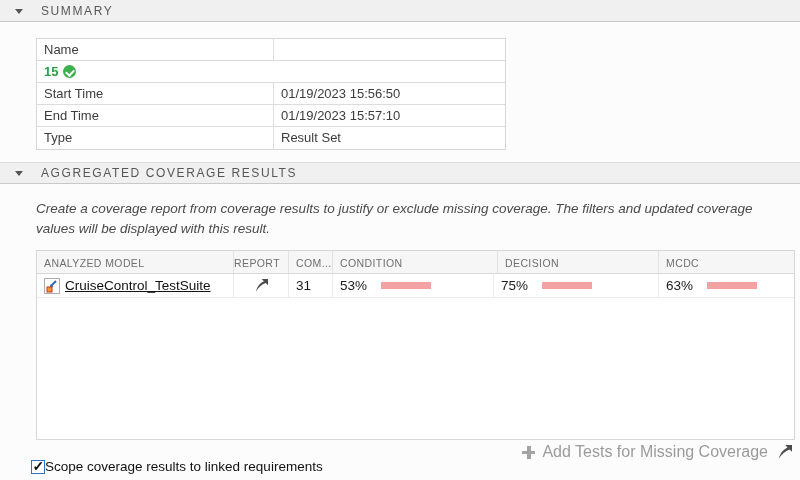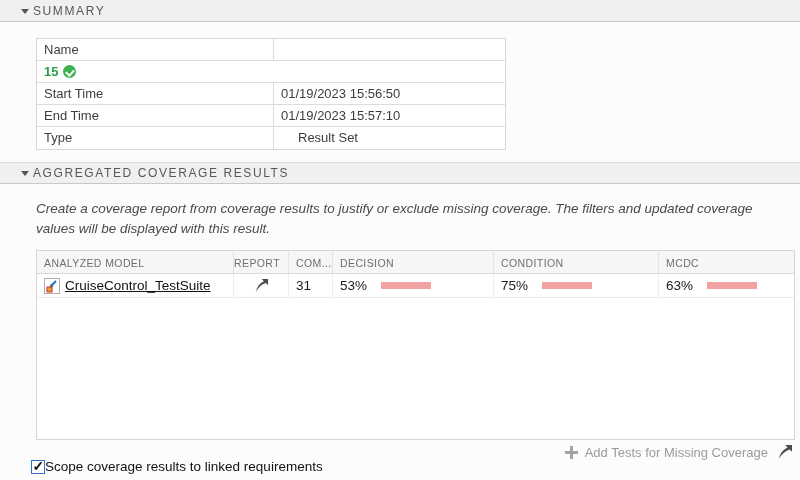--- a/index.html
+++ b/index.html
@@ -11,40 +11,40 @@
     position:relative;
   }
   .app { position:absolute; inset:0; }
 
   
   .band {
     position:absolute; left:0; width:800px; height:22px;
     background:#f0f0f0;
     border-top:1px solid #dadada;
     border-bottom:1px solid #c8c8c8;
-    display:flex; align-items:center; gap:4px;
-    padding-left:21px;
+    display:flex; align-items:center; gap:18px;
+    padding-left:15px;
     color:#575757; font-size:12px; letter-spacing:1.6px;
     cursor:pointer;
   }
   .band .tri {
     width:0; height:0; border-left:4.5px solid transparent;
     border-right:4.5px solid transparent; border-top:5px solid #555;
     margin-top:1px;
   }
   #band-summary { top:0; border-top:none; }
   #band-coverage { top:162px; }
 
   
   .summary-table {
     position:absolute; top:38px; left:36px; width:470px;
     background:#fff; border:1px solid #d6d6d6;
   }
   .summary-row { display:flex; height:22px; border-bottom:1px solid #dcdcdc; }
-  .summary-row:last-child { border-bottom:none;gap:17px; }
+  .summary-row:last-child { border-bottom:none; }
   .summary-row .cell-label {
     width:237px; border-right:1px solid #dcdcdc;
     padding:3px 0 0 7px; color:#3c3c3c;
   }
   .summary-row .cell-value { flex:1; padding:3px 0 0 7px; color:#3c3c3c; }
   a.result-link { color:#2e5fa3; text-decoration:underline; cursor:pointer; }
   .pass-count { color:#2e9e49; font-weight:bold; margin-right:5px; }
   .pass-icon {
     display:inline-block; width:13px; height:13px; border-radius:50%;
     background:#3cb14e; position:relative; vertical-align:-2px;
@@ -101,21 +101,21 @@
   .add-tests-row {
     position:absolute; top:443px; left:36px; width:759px; height:18px;
     display:flex; align-items:center; justify-content:flex-end; gap:9px;
     padding-right:2px;
   }
   .add-tests-btn { display:flex; align-items:center; gap:7px; cursor:default; }
   .plus-icon { position:relative; width:13px; height:13px; }
   .plus-icon::before, .plus-icon::after { content:""; position:absolute; background:#a3a3a3; }
   .plus-icon::before { left:0; top:5px; width:13px; height:3.4px; }
   .plus-icon::after { left:4.8px; top:0; width:3.4px; height:13px; }
-  .add-tests-label { color:#9b9b9b; font-size:13px; }
+  .add-tests-label { color:#9b9b9b; font-size:16px; }
 
   
   .scope-row {
     position:absolute; top:459px; left:31px;
     display:flex; align-items:center; gap:0;justify-content:center;
   }
   .checkbox {
     width:14px; height:14px; background:#fff;
     border:1px solid #2f73c4; position:relative; cursor:pointer;
   }
@@ -163,22 +163,22 @@
     <span>AGGREGATED COVERAGE RESULTS</span>
   </div>
 
   <div class="coverage-desc">Create a coverage report from coverage results to justify or exclude missing coverage. The filters and updated coverage values will be displayed with this result.</div>
 
   <div class="coverage-table">
     <div class="cov-header">
       <div class="hcell w-model">ANALYZED MODEL</div>
       <div class="hcell w-report" style="padding-left:6px;">REPORT</div>
       <div class="hcell w-com">COM...</div>
+      <div class="hcell w-cond">CONDITION</div>
       <div class="hcell w-dec">DECISION</div>
-      <div class="hcell w-cond">CONDITION</div>
       <div class="hcell w-mcdc">MCDC</div>
     </div>
 
     <div class="cov-row">
       <div class="cell w-model">
         <svg class="model-icon" viewBox="0 0 16 16">
           <rect x="0.5" y="0.5" width="15" height="15" fill="#ffffff" stroke="#adadad"></rect>
           <path d="M12 3 L7 8" stroke="#2c6cb5" stroke-width="2" fill="none"></path>
           <path d="M9.5 8.8 L5.6 9.6 L6.8 5.9 Z" fill="#2c6cb5"></path>
           <rect x="3" y="9" width="5" height="5" fill="#f59331" stroke="#c23b22"></rect>

